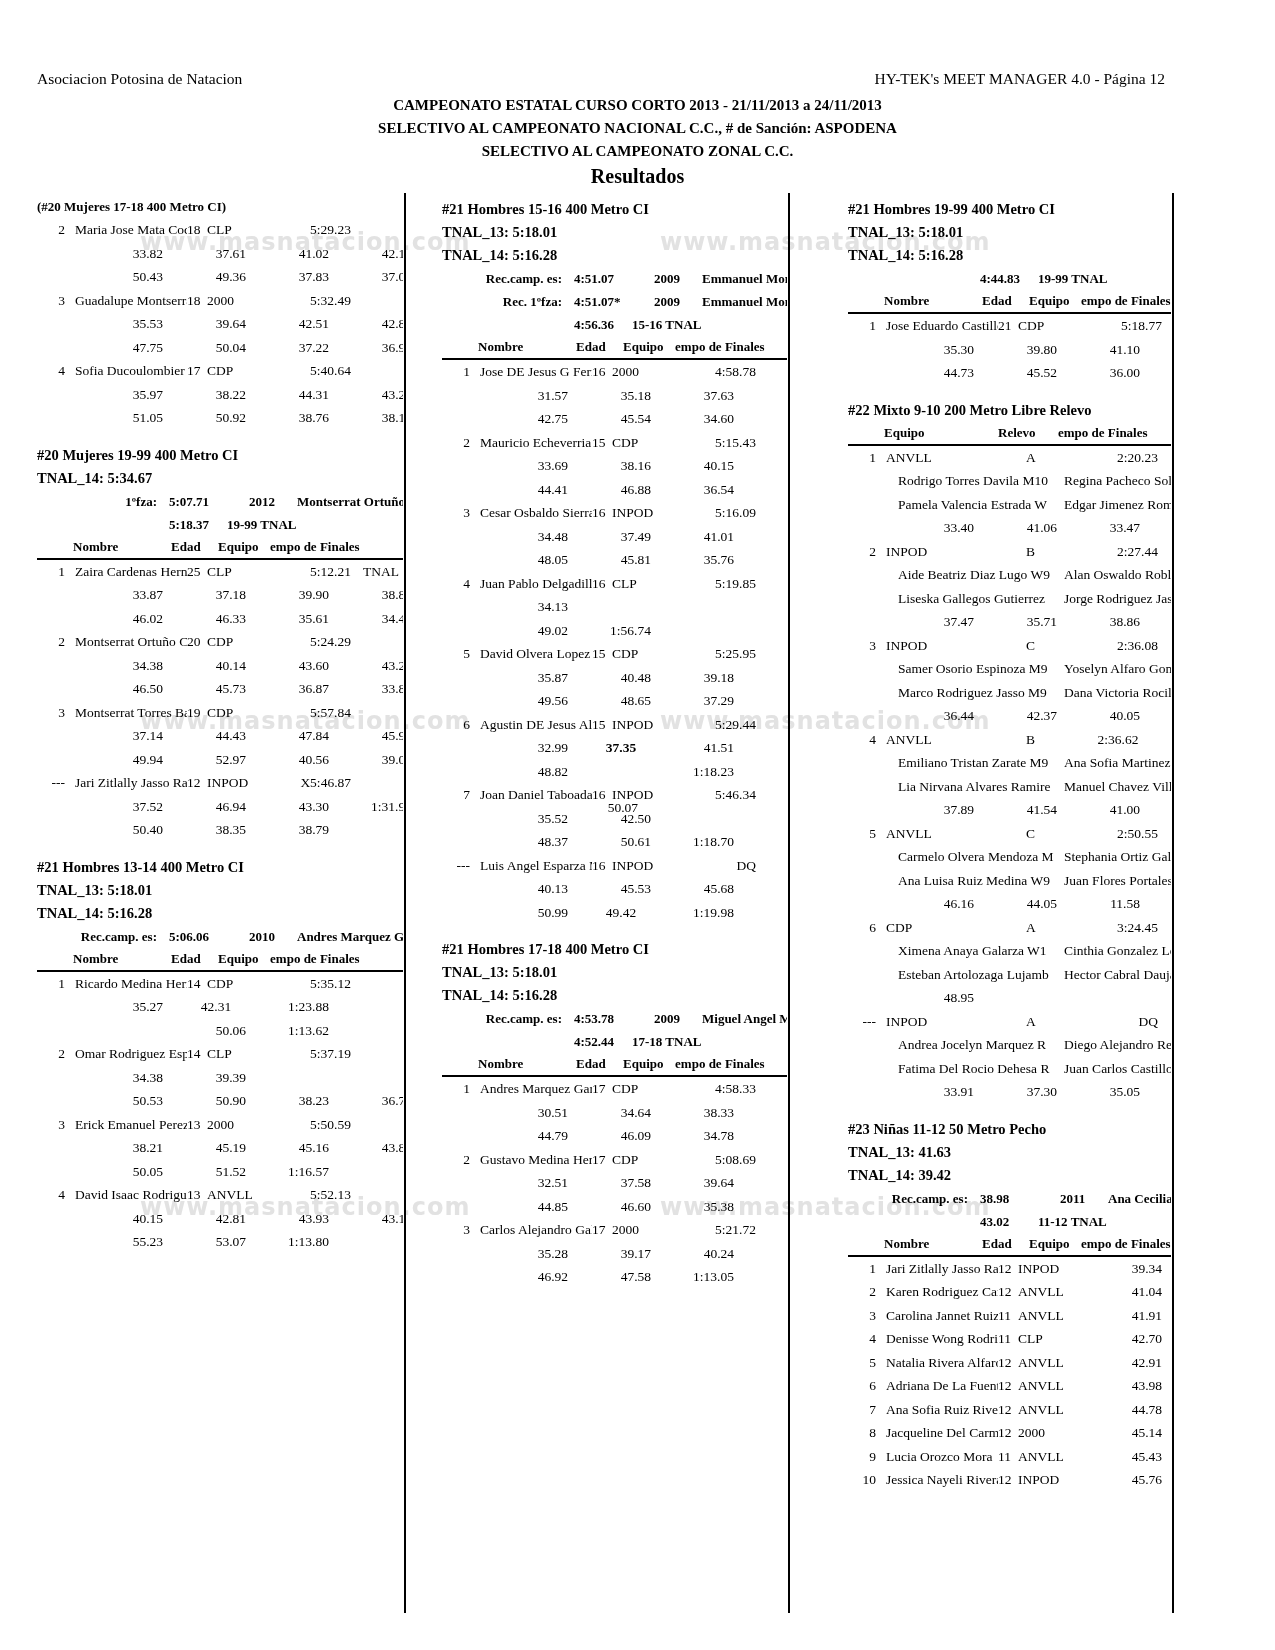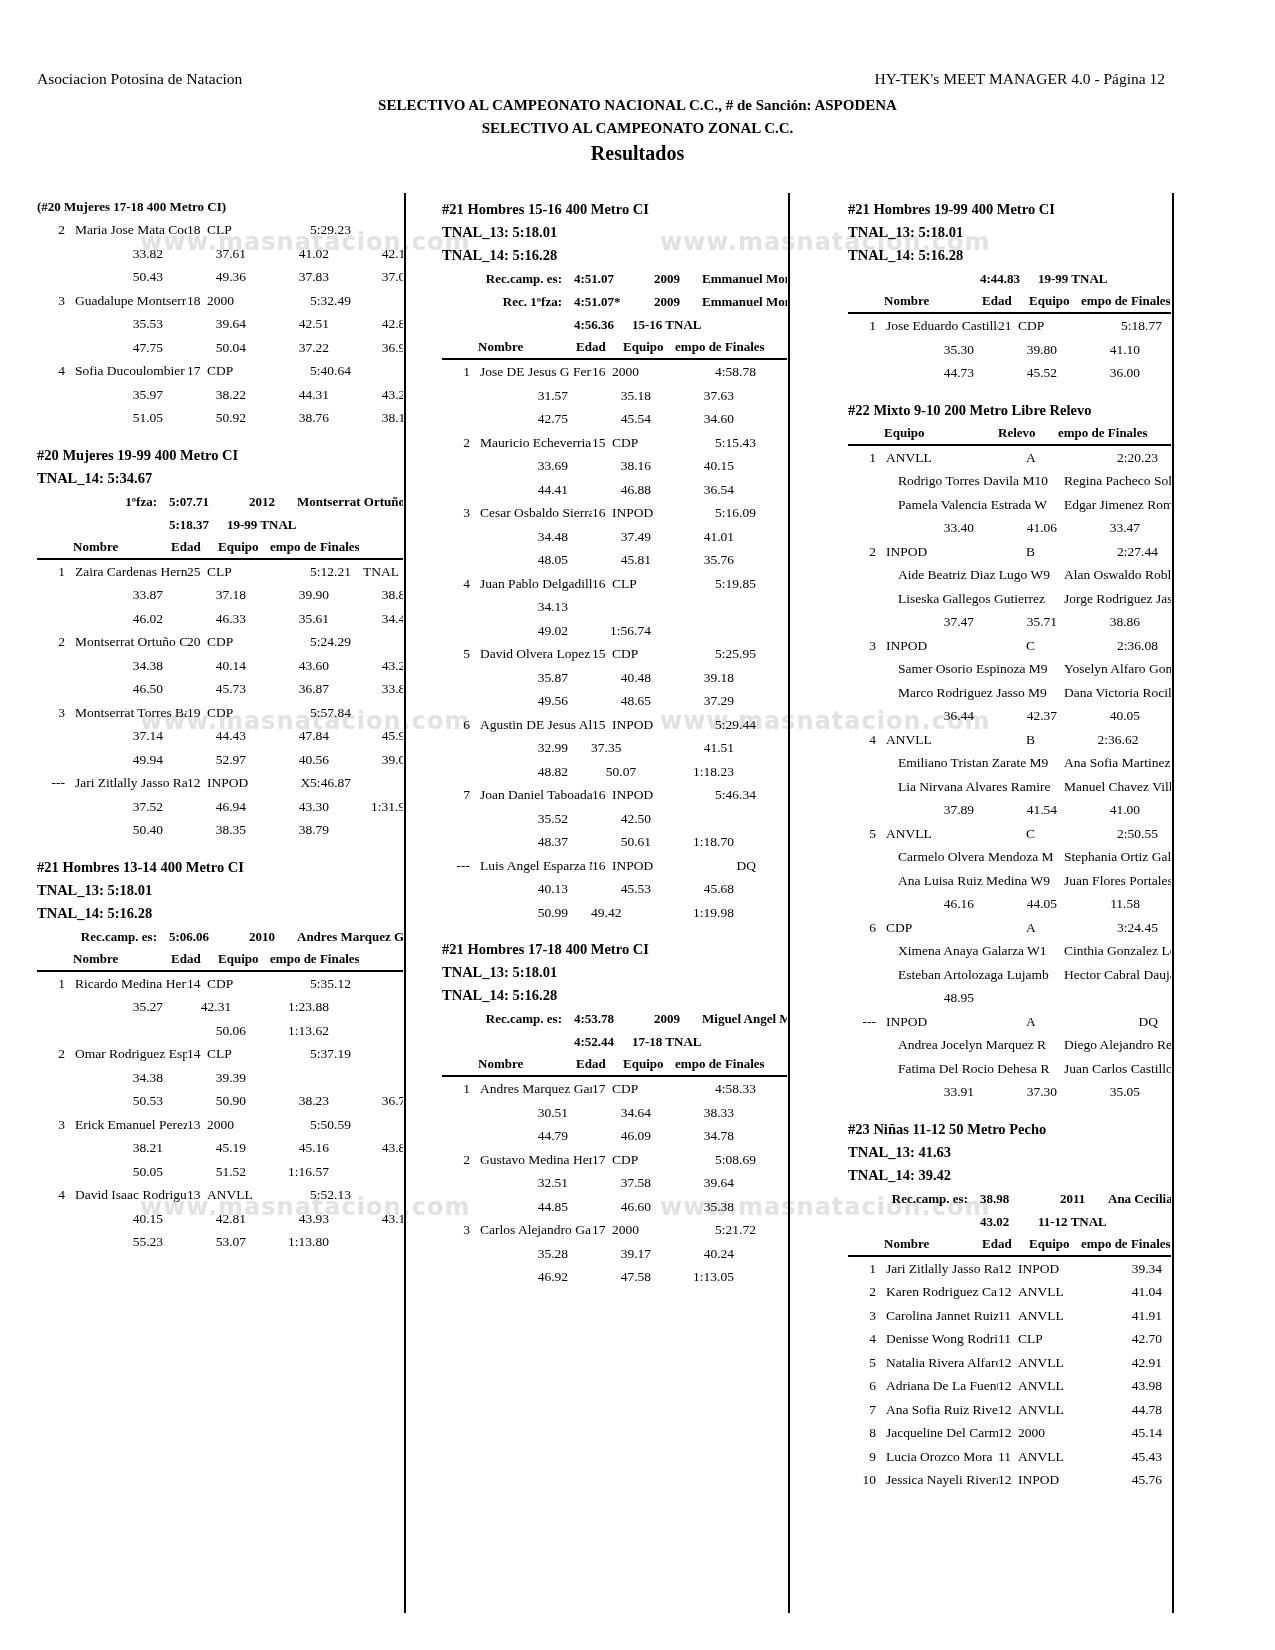--- a/index.html
+++ b/index.html
@@ -35,20 +35,21 @@
 <div class="wm" style="left:140px;top:228px;">www.masnatacion.com</div>
 <div class="wm" style="left:660px;top:228px;">www.masnatacion.com</div>
 <div class="wm" style="left:140px;top:707px;">www.masnatacion.com</div>
 <div class="wm" style="left:660px;top:707px;">www.masnatacion.com</div>
 <div class="wm" style="left:140px;top:1193px;">www.masnatacion.com</div>
 <div class="wm" style="left:660px;top:1193px;">www.masnatacion.com</div>
 
 <div class="hdr-left">Asociacion Potosina de Natacion</div>
 <div class="hdr-right">HY-TEK's MEET MANAGER 4.0 - Página 12</div>
 <div class="titles">
+  <div>CAMPEONATO ESTATAL CURSO CORTO 2013 - 21/11/2013 a 24/11/2013</div>
   <div>SELECTIVO AL CAMPEONATO NACIONAL C.C., # de Sanción: ASPODENA</div>
   <div>SELECTIVO AL CAMPEONATO ZONAL C.C.</div>
   <div class="res">Resultados</div>
 </div>
 
 <div class="vline" style="left:404px;"></div>
 <div class="vline" style="left:788px;"></div>
 <div class="vline" style="left:1172px;"></div>
 
 <div class="col col1 clip" id="col1" style="width:366px;">
@@ -410,27 +411,27 @@
     </div>
     <div class="row">
       <span style="left: 4px; width: 24px; text-align: right;">6</span>
       <span style="left: 38px; width: 112px; overflow: hidden;">Agustin DE Jesus Alf</span>
       <span style="left: 150px;">15</span>
       <span style="left: 170px;">INPOD</span>
       <span style="left: 234px; width: 80px; text-align: right;">5:29.44</span>
     </div>
     <div class="row">
       <span style="left: 66px; width: 60px; text-align: right;">32.99</span>
-      <span style="left: 149px; width: 60px; text-align: left;">37.35</span>
+      <span style="left: 149px; width: 60px; text-align: center; font-weight: bold;">37.35</span>
       <span style="left: 232px; width: 60px; text-align: right;">41.51</span>
       <span style="left: 315px; width: 60px; text-align: right;">40.47</span>
     </div>
     <div class="row">
       <span style="left: 66px; width: 60px; text-align: right;">48.82</span>
-      <span style="left: 149px; width: 60px; text-align: center;">50.07</span>
+      <span style="left: 136px; width: 60px; text-align: right; margin-top: 36px;">50.07</span>
       <span style="left: 232px; width: 60px; text-align: right;">1:18.23</span>
     </div>
     <div class="row">
       <span style="left: 4px; width: 24px; text-align: right;">7</span>
       <span style="left: 38px; width: 112px; overflow: hidden;">Joan Daniel Taboada</span>
       <span style="left: 150px;">16</span>
       <span style="left: 170px;">INPOD</span>
       <span style="left: 234px; width: 80px; text-align: right;">5:46.34</span>
     </div>
     <div class="row">
@@ -450,21 +451,21 @@
       <span style="left: 234px; width: 80px; text-align: right;">DQ</span>
     </div>
     <div class="row">
       <span style="left: 66px; width: 60px; text-align: right;">40.13</span>
       <span style="left: 149px; width: 60px; text-align: right;">45.53</span>
       <span style="left: 232px; width: 60px; text-align: right;">45.68</span>
       <span style="left: 315px; width: 60px; text-align: right;">45.91</span>
     </div>
     <div class="row">
       <span style="left: 66px; width: 60px; text-align: right;">50.99</span>
-      <span style="left: 149px; width: 60px; text-align: left;">49.42</span>
+      <span style="left: 149px; width: 60px; text-align: center;">49.42</span>
       <span style="left: 232px; width: 60px; text-align: right;">1:19.98</span>
     </div>
     <div class="gap"></div>
     <div class="evt">#21  Hombres 17-18 400 Metro CI</div>
     <div class="std">TNAL_13: 5:18.01</div>
     <div class="std">TNAL_14: 5:16.28</div>
     <div class="rec">
       <span style="left: 0px; width: 120px; text-align: right;">Rec.camp. es:</span>
       <span style="left: 132px;">4:53.78</span>
       <span style="left: 212px;">2009</span>

